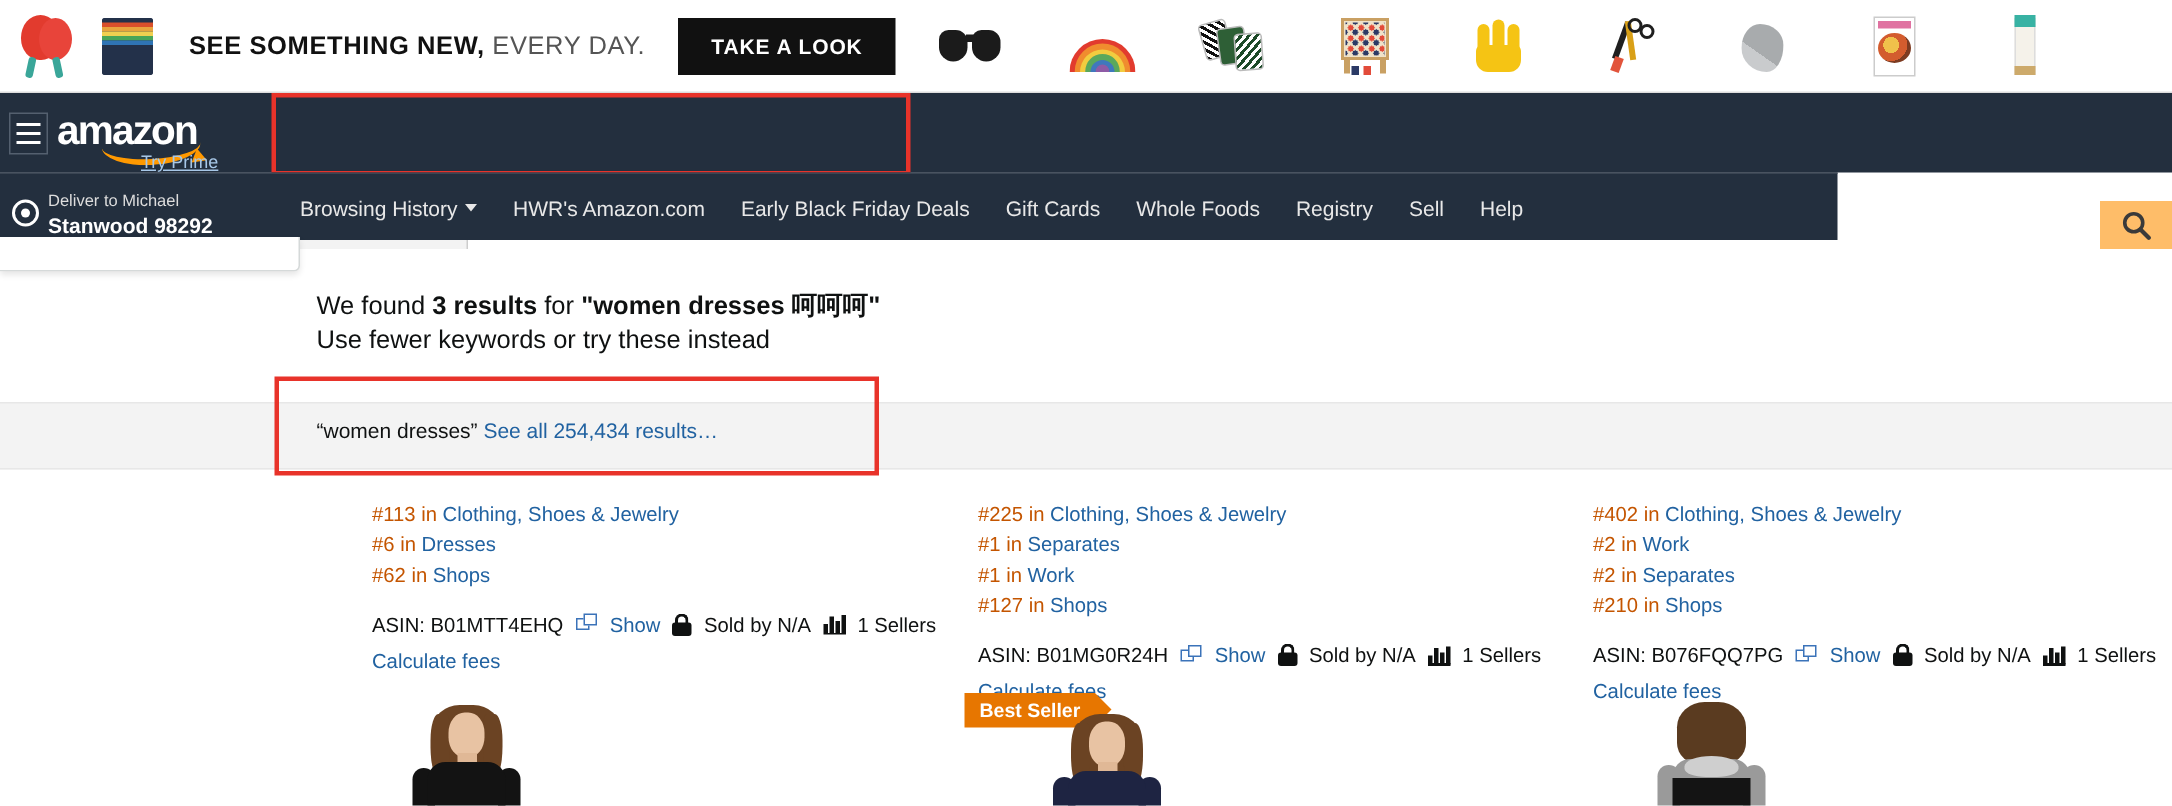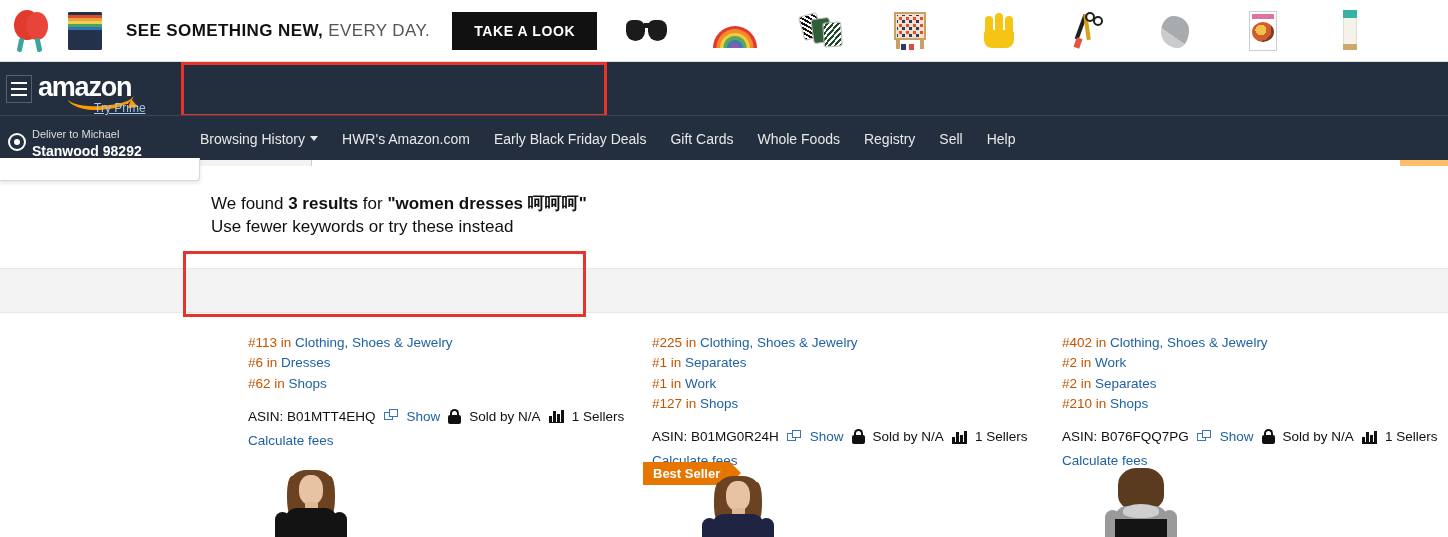--- a/index.html
+++ b/index.html
@@ -156,21 +156,21 @@
   }
 
   
   .hl-search {
     position:absolute; left:181px; top:62px; width:426px; height:55px;
     border:3px solid #e8332a; pointer-events:none;
   }
 
   
   .navsub {
-    position:absolute; left:0; top:115px; width:1448px; height:45px;
+    position:absolute; left:0; top:115px; width:1225px; height:45px;
     background:#232f3e; border-top:1px solid #3a4553;
   }
   .deliver {
     position:absolute; left:8px; top:8px; display:flex; align-items:center; gap:6px;
     cursor:pointer;
   }
   .pin { width:18px; height:18px; border:2px solid #ffffff; border-radius:50%; position:relative; }
   .pin:after { content:''; position:absolute; left:4px; top:4px; width:6px;height:6px; background:#fff; border-radius:50%; }
   .deliver-txt { line-height:1.15; }
   .deliver-txt .l1 { font-size:11px; color:#dddddd; }
@@ -415,20 +415,24 @@
   <div class="left-panel"></div>
 
   <div class="results-msg">
     <div>
       <span>We found </span><b>3 results</b><span> for </span><b>"women dresses 呵呵呵"</b>
     </div>
     <div>Use fewer keywords or try these instead</div>
   </div>
 
   <div class="sugg-band"></div>
+  <div class="sugg-inner">
+    <span>“women dresses”</span>
+    <a>See all 254,434 results…</a>
+  </div>
   <div class="hl-sugg"></div>
 
   <div class="cols">
 
     <div class="col col1">
       <div class="rank">
         <span>#113 in </span><a>Clothing, Shoes &amp; Jewelry</a>
       </div>
       <div class="rank">
         <span>#6 in </span><a>Dresses</a>

